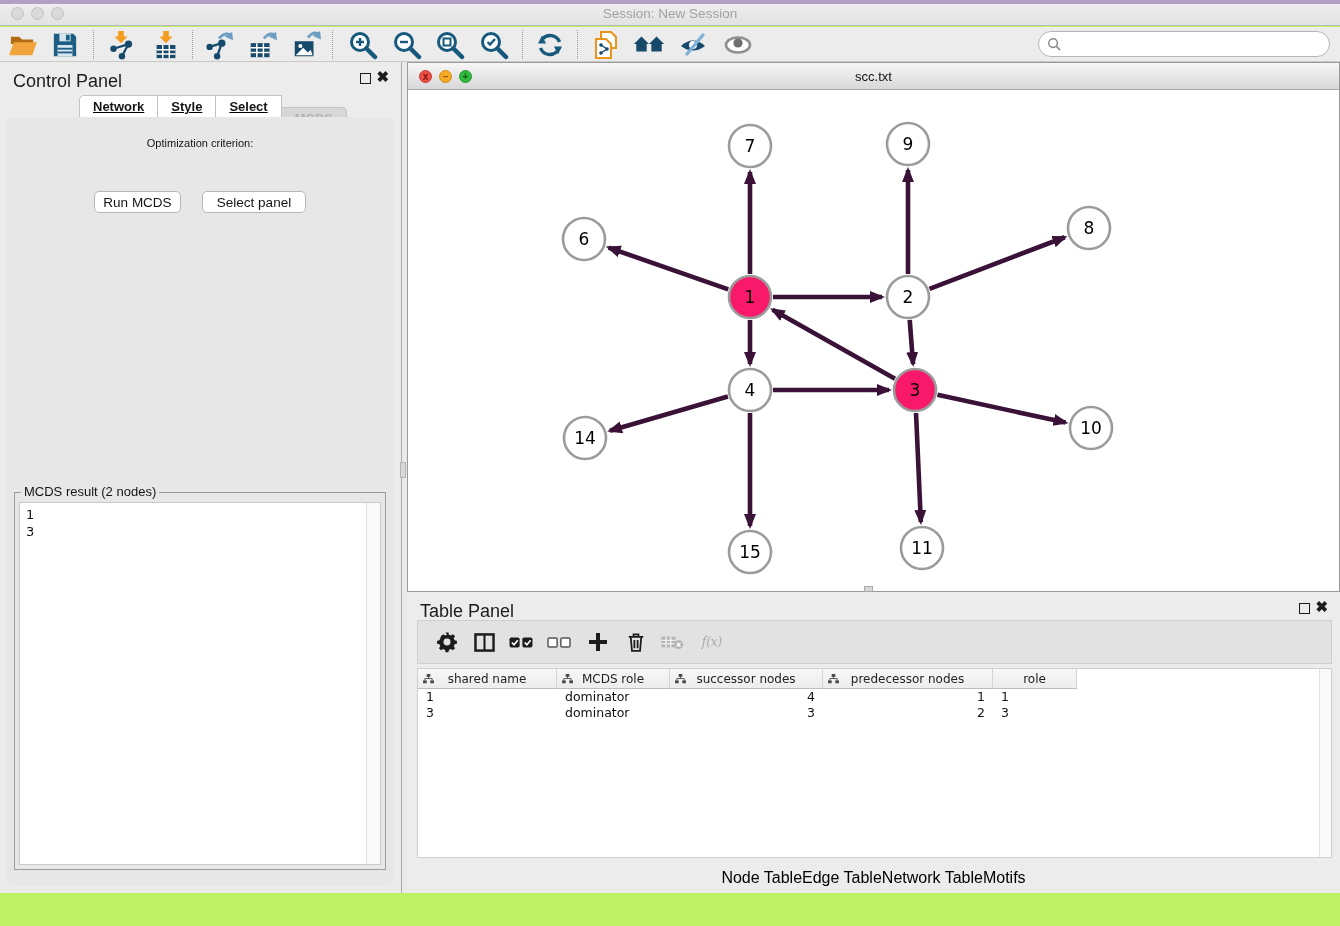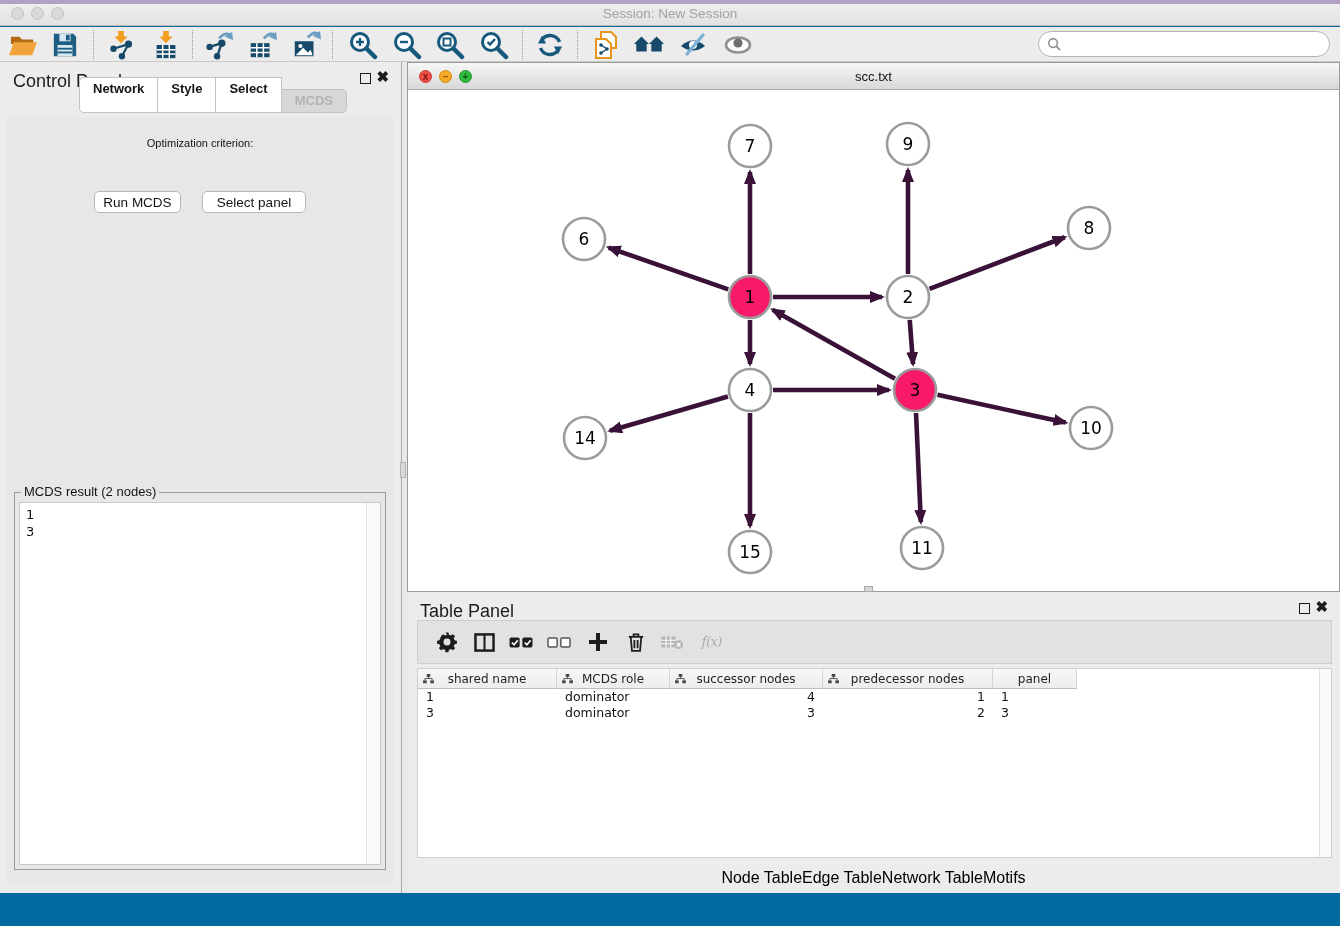--- a/index.html
+++ b/index.html
@@ -1,18 +1,18 @@
 <!DOCTYPE html>
 <html><head>
 <meta charset="utf-8">
 <style>
   * { margin:0; padding:0; box-sizing:border-box; }
   html,body { width:1340px; height:926px; }
   body { font-family:"Liberation Sans", sans-serif; background:#ececec; overflow:hidden; }
-  #app { position:relative; width:1340px; height:926px; background:#0369a1; }
+  #app { position:relative; width:1340px; height:926px; background:#bef264; }
 
   
   .purple-strip { position:absolute; left:0; top:0; width:1340px; height:4px; background:#b49fc6; z-index:10;}
   .titlebar { position:absolute; left:0; top:0; width:1340px; height:26px;
               background:linear-gradient(#f0f0f0,#e2e2e2); border-bottom:1px solid #b9b9b9; }
   .titlebar .title { position:absolute; left:0; right:0; top:6px; text-align:center;
                      font-size:13.5px; color:#a2a2a2; }
   .tl-dot { position:absolute; top:7px; width:13px; height:13px; border-radius:50%;
             background:#d9d9d9; border:1px solid #c2c2c2; }
 
@@ -279,21 +279,21 @@
           <line x1="10" y1="10" x2="14" y2="14" stroke="#8a8a8a" stroke-width="1.6"></line>
         </svg>
       <input placeholder="" style="">
     </div>
   </div>
 
   <div class="control-panel">
     <div class="panel-title">Control Panel</div>
     <div class="float-ico" style="right:29px"></div>
     <div class="close-ico" style="right:11px">✖</div>
-    <div class="tabgroup" style="left:79px; top:15px;" id="cp-tabs">
+    <div class="tabgroup" style="left:79px; top:33px;text-decoration:underline;" id="cp-tabs">
         <div class="tab">Network</div>
         <div class="tab">Style</div>
         <div class="tab">Select</div>
         <div class="tab selected">MCDS</div>
       </div>
     <div class="cp-content">
       <div class="opt-label">Optimization criterion:</div>
       <div class="btn" style="left:88px; top:74px; width:87px;">Run MCDS</div>
       <div class="btn" style="left:196px; top:74px; width:104px;">Select panel</div>
       <div class="result-box">
@@ -472,21 +472,21 @@
               <g fill="#4a4a4a">
                 <rect x="4" y="0" width="4" height="3.2"></rect>
                 <rect x="0" y="7" width="4" height="3.2"></rect>
                 <rect x="8" y="7" width="4" height="3.2"></rect>
               </g>
               <path d="M6 3 v2 M2 7 V5 h8 v2" stroke="#4a4a4a" fill="none"></path>
             </svg>
             <span>predecessor nodes</span>
           </div>
           <div class="th" style="width: 84px;">
-            <span>panel</span>
+            <span>role</span>
           </div>
         </div>
       <div id="table-body">
           <div class="tr" style="top: 20px;">
             <div class="td" style="width: 139px; text-align: left;">1</div>
             <div class="td" style="width: 113px; text-align: left;">dominator</div>
             <div class="td" style="width: 153px; text-align: right;">4</div>
             <div class="td" style="width: 170px; text-align: right;">1</div>
             <div class="td" style="width: 84px; text-align: left;">1</div>
           </div>

